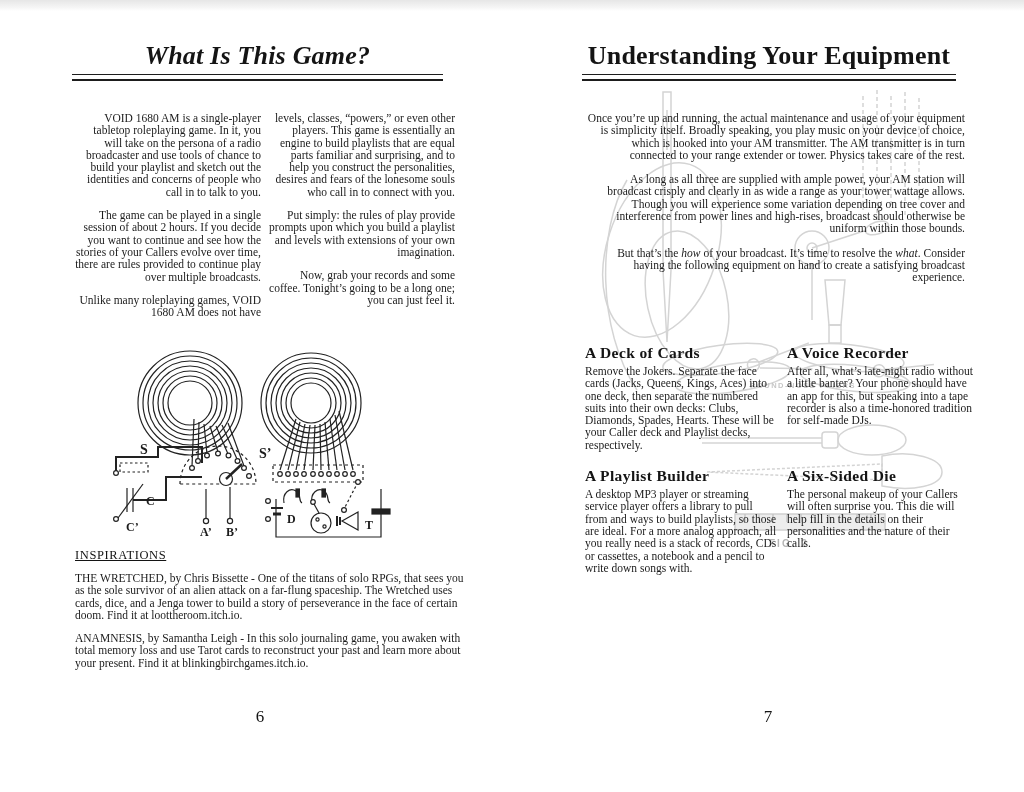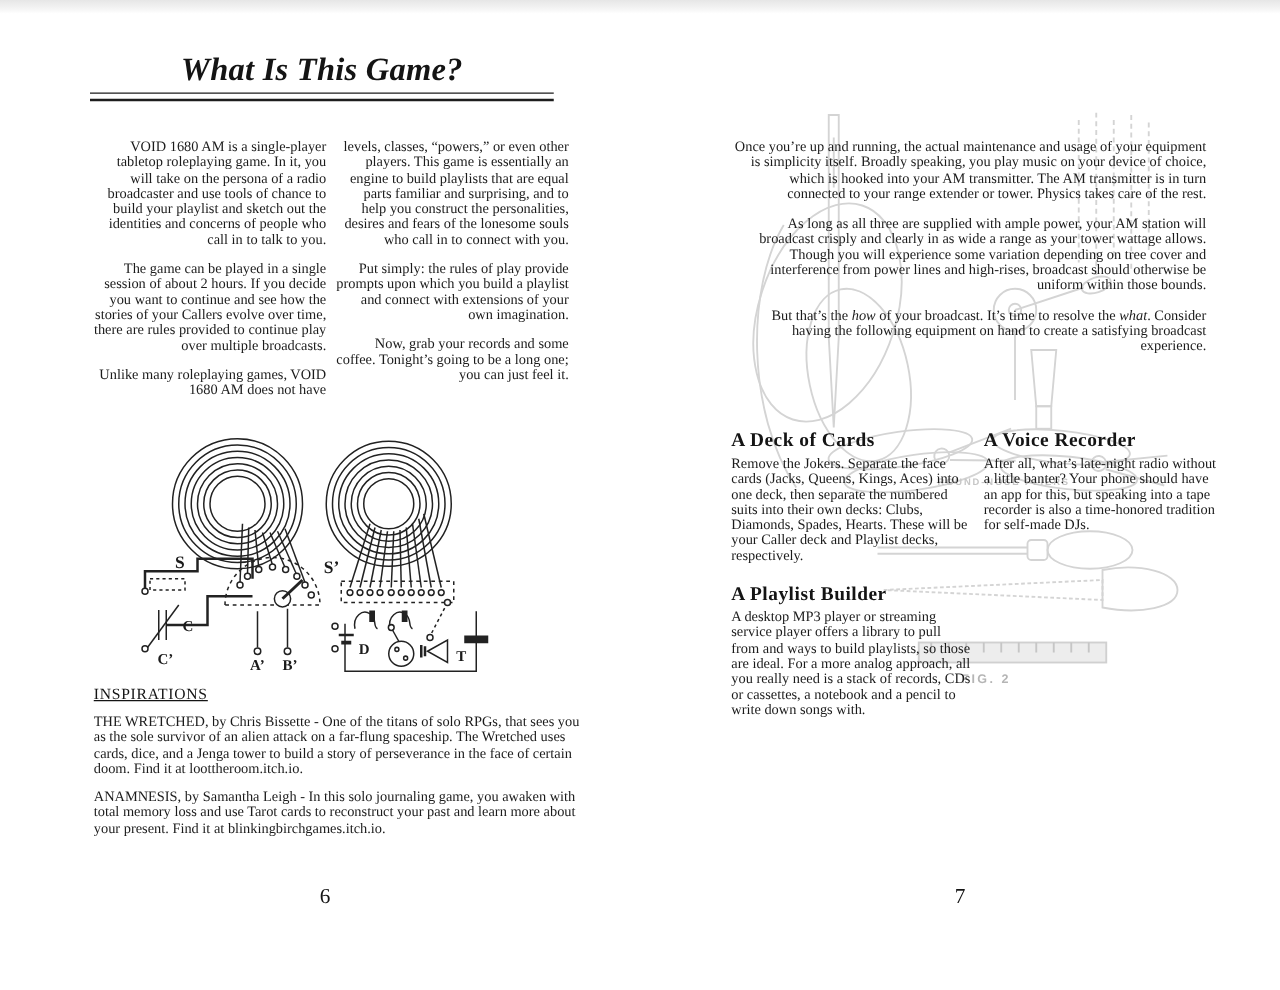--- a/index.html
+++ b/index.html
@@ -70,21 +70,21 @@
     </div>
 
     <div class="two-col body-text">
       <div class="col">
         <p>VOID 1680 AM is a single-player tabletop roleplaying game. In it, you will take on the persona of a radio broadcaster and use tools of chance to build your playlist and sketch out the identities and concerns of people who call in to talk to you.</p>
         <p>The game can be played in a single session of about 2 hours. If you decide you want to continue and see how the stories of your Callers evolve over time, there are rules provided to continue play over multiple broadcasts.</p>
         <p>Unlike many roleplaying games, VOID 1680 AM does not have</p>
       </div>
       <div class="col">
         <p>levels, classes, “powers,” or even other players. This game is essentially an engine to build playlists that are equal parts familiar and surprising, and to help you construct the personalities, desires and fears of the lonesome souls who call in to connect with you.</p>
-        <p>Put simply: the rules of play provide prompts upon which you build a playlist and connect with extensions of your own imagination.</p>
+        <p>Put simply: the rules of play provide prompts upon which you build a playlist and levels with extensions of your own imagination.</p>
         <p>Now, grab your records and some coffee. Tonight’s going to be a long one; you can just feel it.</p>
       </div>
     </div>
 
     <div class="figure-wrap">
       <svg width="342" height="200" viewBox="0 0 342 198">
         <g stroke="#222" stroke-width="1.2" fill="none">
 
           <g>
             <circle cx="84" cy="52" r="52"></circle>
@@ -289,20 +289,24 @@
             <line x1="276" y1="424" x2="276" y2="432"></line>
           <line x1="290" y1="424" x2="290" y2="432"></line>
             <line x1="304" y1="424" x2="304" y2="432"></line>
         </g>
       </g>
       <text x="183" y="298" font-size="7.5" fill="#c6c6c6" letter-spacing="1.5" font-family="Liberation Sans, sans-serif" font-weight="bold">ROUND-NOSE PLIERS</text>
     </svg>
 
     <div class="fig-label">FIG. 2</div>
 
+    <div class="page-title rp-content" style="left:70px;top:42px;width:374px;">
+      <h1>Understanding Your Equipment</h1>
+      <div class="title-rule"></div>
+    </div>
 
     <div class="intro body-text">
       <p>Once you’re up and running, the actual maintenance and usage of your equipment is simplicity itself. Broadly speaking, you play music on your device of choice, which is hooked into your AM transmitter. The AM transmitter is in turn connected to your range extender or tower. Physics takes care of the rest.</p>
       <p>As long as all three are supplied with ample power, your AM station will broadcast crisply and clearly in as wide a range as your tower wattage allows. Though you will experience some variation depending on tree cover and interference from power lines and high-rises, broadcast should otherwise be uniform within those bounds.</p>
       <p>
         <span>But that’s the </span><i>how</i><span> of your broadcast. It’s time to resolve the </span><i>what</i><span>. Consider having the following equipment on hand to create a satisfying broadcast experience.</span>
       </p>
     </div>
 
     <div class="equipment">
@@ -311,17 +315,21 @@
         <p>Remove the Jokers. Separate the face cards (Jacks, Queens, Kings, Aces) into one deck, then separate the numbered suits into their own decks: Clubs, Diamonds, Spades, Hearts. These will be your Caller deck and Playlist decks, respectively.</p>
       </div>
       <div class="equip">
         <h3>A Voice Recorder</h3>
         <p>After all, what’s late-night radio without a little banter? Your phone should have an app for this, but speaking into a tape recorder is also a time-honored tradition for self-made DJs.</p>
       </div>
       <div class="equip">
         <h3>A Playlist Builder</h3>
         <p>A desktop MP3 player or streaming service player offers a library to pull from and ways to build playlists, so those are ideal. For a more analog approach, all you really need is a stack of records, CDs or cassettes, a notebook and a pencil to write down songs with.</p>
       </div>
+      <div class="equip">
+        <h3>A Six-Sided Die</h3>
+        <p>The personal makeup of your Callers will often surprise you. This die will help fill in the details on their personalities and the nature of their calls.</p>
+      </div>
     </div>
 
     <div class="page-number">7</div>
   </div>
 </div>
 
 </body></html>

